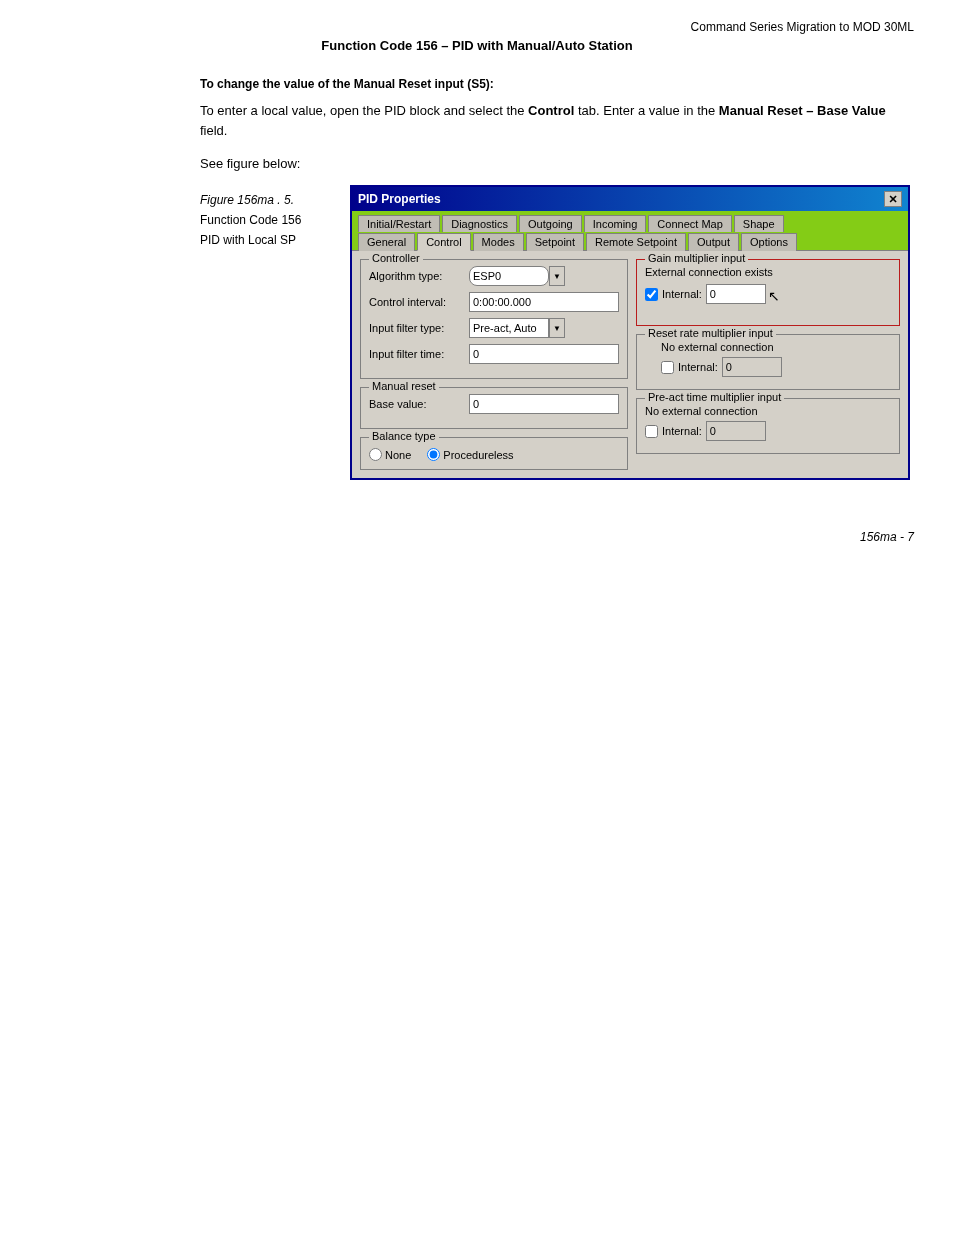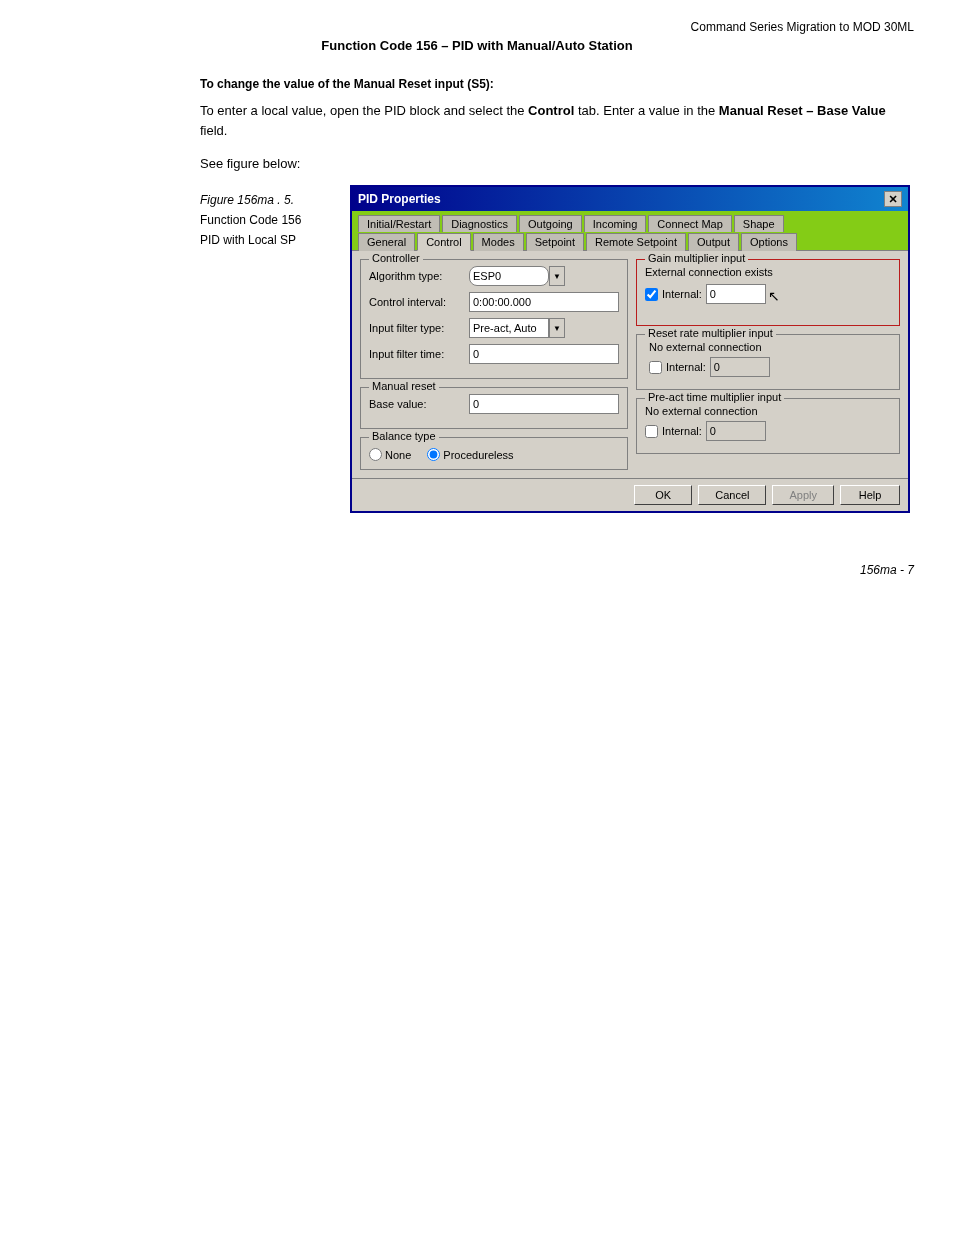--- a/index.html
+++ b/index.html
@@ -274,21 +274,21 @@
       border: 1px solid #808080;
       background: white;
       padding: 1px 3px;
       font-size: 11px;
       height: 20px;
       width: 60px;
     }
 
     .reset-group {
       border: 1px solid #808080;
-      padding: 6px 8px 8px 12px;
+      padding: 6px 8px 8px 24px;
       margin-bottom: 8px;
       position: relative;
     }
 
     .preact-group {
       border: 1px solid #808080;
       padding: 6px 8px 8px 8px;
       position: relative;
     }
 
@@ -478,25 +478,19 @@
               <div class="checkbox-row">
                 <input type="checkbox" style="">
                 <span class="checkbox-label">Internal:</span>
                 <input class="internal-input" value="0" style="background: rgb(212, 208, 200);">
               </div>
             </div>
 
           </div>
         </div>
 
-        <div class="dialog-footer">
-          <button class="btn btn-ok">OK</button>
-          <button class="btn">Cancel</button>
-          <button class="btn btn-disabled">Apply</button>
-          <button class="btn">Help</button>
-        </div>
 
       </div>
     </div>
   </div>
 </div>
 
 <div class="page-footer">156ma - 7</div>
 
 </body></html>

